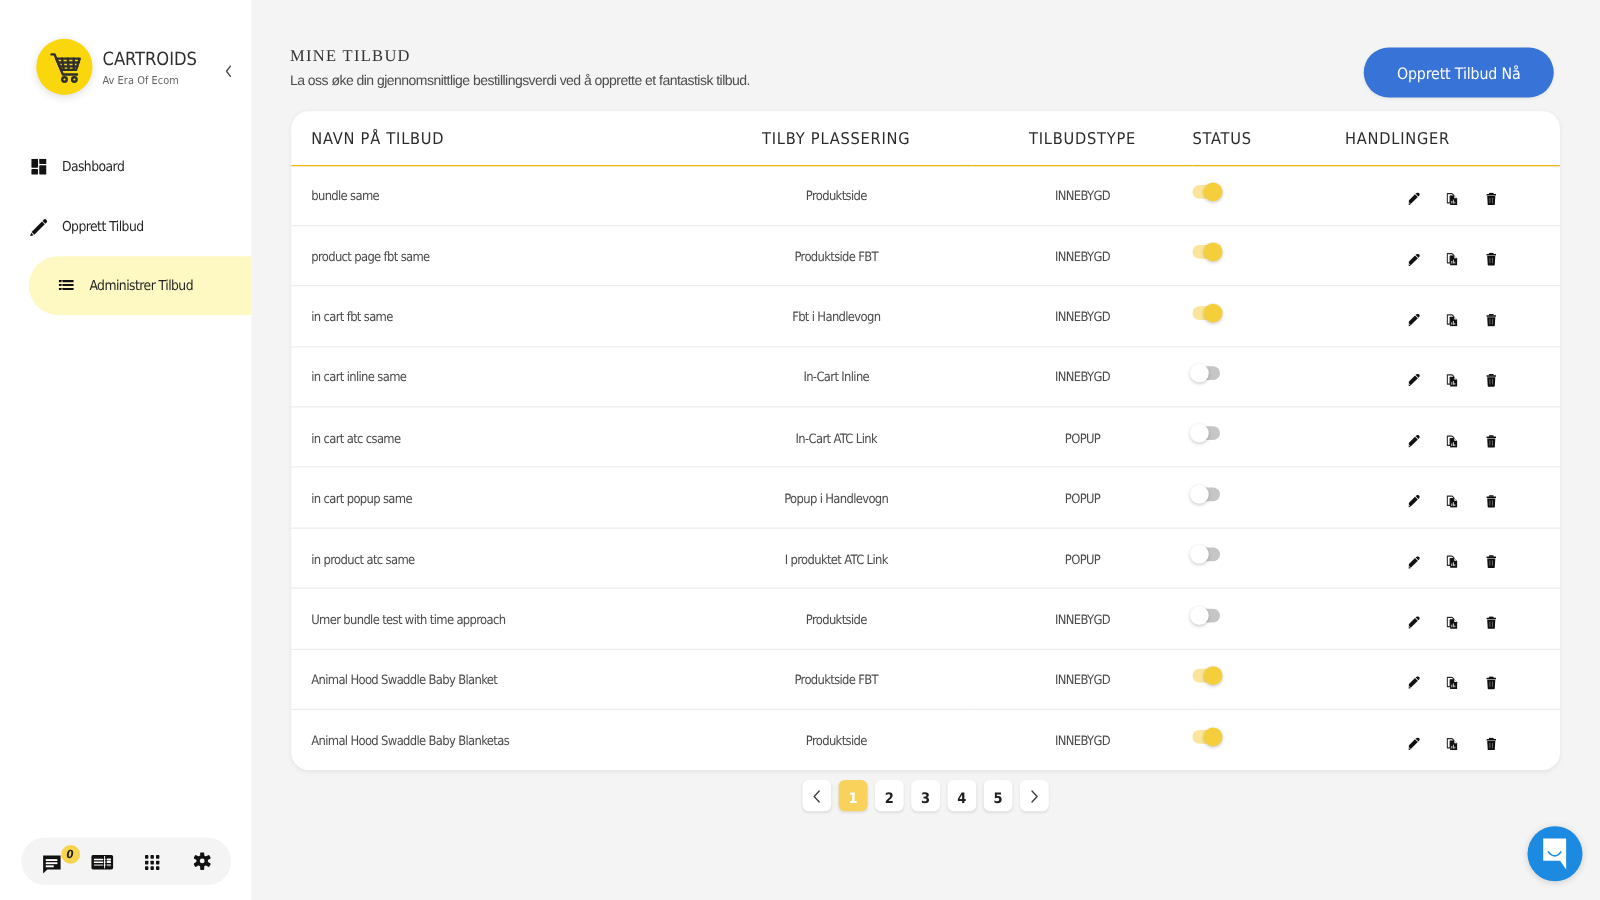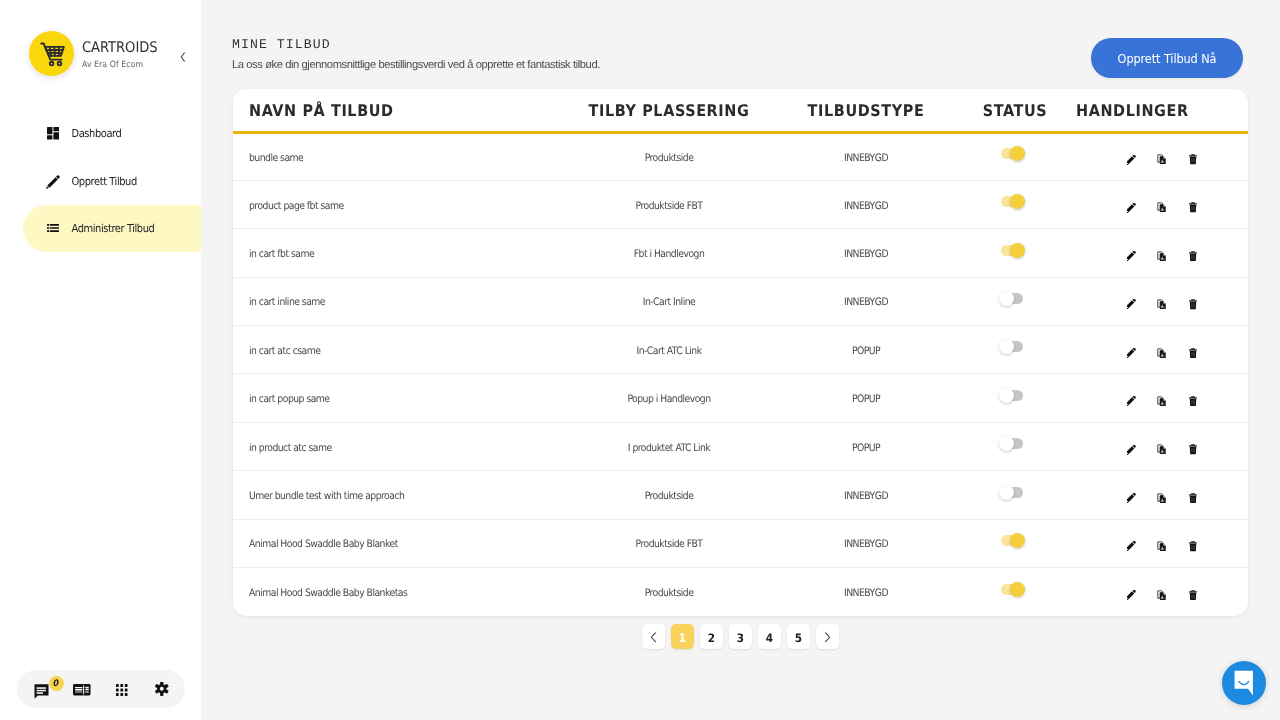--- a/index.html
+++ b/index.html
@@ -8,42 +8,42 @@
   #app{position:relative;width:1280px;height:720px;display:flex}
   
   .sidebar{position:relative;width:201px;height:720px;background:#fff;flex:0 0 201px}
   .brand{position:absolute;left:29px;top:31px;display:flex;align-items:center}
   .brand-logo{width:45px;height:45px;border-radius:50%;background:#fad70c;display:flex;align-items:center;justify-content:center;box-shadow:0 2px 7px rgba(0,0,0,.13);flex:0 0 45px}
   .brand-text{display:flex;flex-direction:column;margin-left:8px;padding-top:2px;white-space:nowrap}
   .brand-title{font-family:"DejaVu Sans Condensed","DejaVu Sans",sans-serif;font-size:14.6px;letter-spacing:-.05px;color:#2e2e2e;line-height:15px;height:15px}
   .brand-sub{font-family:"DejaVu Sans Condensed","DejaVu Sans",sans-serif;font-size:8.7px;color:#636363;margin-top:6px;letter-spacing:.05px;line-height:9px;height:9px}
   .collapse-btn{position:absolute;left:178px;top:52px;width:10px;height:10px;display:flex;align-items:center;justify-content:center;cursor:pointer}
   .nav{position:absolute;left:0;top:109.5px;width:201px}
-  .nav-item{position:relative;height:48px;display:flex;align-items:center;padding-left:46px;cursor:pointer}
+  .nav-item{position:relative;height:48px;display:flex;align-items:center;padding-left:24px;cursor:pointer}
   .nav-item .ico{width:14px;height:14px;display:flex;align-items:center;justify-content:center;flex:0 0 14px}
   .nav-label{font-family:"DejaVu Sans Condensed","DejaVu Sans",sans-serif;font-size:11px;color:#232323;letter-spacing:-.42px;margin-left:11.5px;position:relative;top:0px}
   .nav-item.active{background:#fef9c3;border-radius:24px 0 0 24px;margin-left:23px;padding-left:23px;width:178px;height:47.5px;position:relative;top:-0.8px}
   .bottombar{position:absolute;left:17px;top:670px;width:168px;height:38px;background:#f4f4f4;border-radius:19px;display:flex;align-items:center}
   .bb-btn{position:absolute;display:flex;align-items:center;justify-content:center;cursor:pointer}
   .bb-badge{position:absolute;left:14.5px;top:-8px;width:15px;height:15px;border-radius:50%;background:#f8d34d;color:#1d1d1d;font-size:9px;font-weight:700;display:flex;align-items:center;justify-content:center;font-style:italic;font-family:"DejaVu Sans Condensed","DejaVu Sans",sans-serif}
   
   .main{flex:1;position:relative;padding:0}
   .page-head{position:absolute;left:31px;top:38px;width:1011px;display:flex;align-items:flex-start;justify-content:space-between}
-  .page-title{font-family:Liberation Mono, monospace;font-size:13.2px;font-weight:400;letter-spacing:1.05px;color:#333;line-height:14px}
+  .page-title{font-family:Liberation Serif, serif;font-size:13.2px;font-weight:400;letter-spacing:1.05px;color:#333;line-height:14px}
   .page-sub{font-size:11.2px;color:#4c4c4c;margin-top:7px;letter-spacing:-.42px;line-height:12px;white-space:nowrap}
   .cta{background:#3873d8;color:#fff;border:none;border-radius:20px;height:40px;width:152px;font-size:12.6px;font-family:"DejaVu Sans Condensed","DejaVu Sans",sans-serif;letter-spacing:-.1px;cursor:pointer;box-shadow:0 1px 3px rgba(0,0,0,.07);margin-top:0;position:relative;top:0}
   .card{position:absolute;left:32px;top:89px;width:1015px;background:#fff;border-radius:14px;box-shadow:0 1px 4px rgba(0,0,0,.065);overflow:hidden}
   table{width:100%;border-collapse:collapse;table-layout:fixed}
-  thead th{font-family:"DejaVu Sans Condensed","DejaVu Sans",sans-serif;font-size:16px;font-weight:700;letter-spacing:.62px;color:#2b2b2b;height:43px;vertical-align:middle;border-bottom:3px solid #eab308;padding-top:2px}
+  thead th{font-family:"DejaVu Sans Condensed","DejaVu Sans",sans-serif;font-size:13px;font-weight:400;letter-spacing:.62px;color:#2b2b2b;height:43px;vertical-align:middle;border-bottom:1px solid #eab308;padding-top:2px}
   tbody td{font-family:"DejaVu Sans Condensed","DejaVu Sans",sans-serif;height:48.4px;font-size:10.3px;letter-spacing:-.52px;color:#4a4a4a;border-bottom:1px solid #ededed;vertical-align:middle;padding-top:2px}
   tbody tr:last-child td{border-bottom:none}
   .c-name{width:327px;text-align:left;padding-left:16px}
   .c-place{width:218px;text-align:center}
   .c-type{width:176px;text-align:center}
-  .c-status{width:122px;text-align:center}
+  .c-status{width:122px;text-align:left}
   .c-act{width:172px;text-align:left}
   thead .c-name{padding-left:16px}
   .toggle{display:inline-block;width:22px;height:11px;border-radius:6px;position:relative;vertical-align:middle;cursor:pointer;margin-right:6px;top:-4px;position:relative}
   .toggle.on{background:#fae59b}
   .toggle.off{background:#c6c6c6}
   .toggle .knob{position:absolute;top:-2px;width:15px;height:15px;border-radius:50%;box-shadow:0 1px 3px rgba(0,0,0,.22)}
   .toggle.on .knob{right:-2px;background:#f5ce3c}
   .toggle.off .knob{left:-2px;background:#fff}
   .acts{display:flex;align-items:center;justify-content:center;gap:20px;position:relative;top:2px;padding-right:0px}
   .act{width:11px;height:11px;display:flex;align-items:center;justify-content:center;cursor:pointer}

